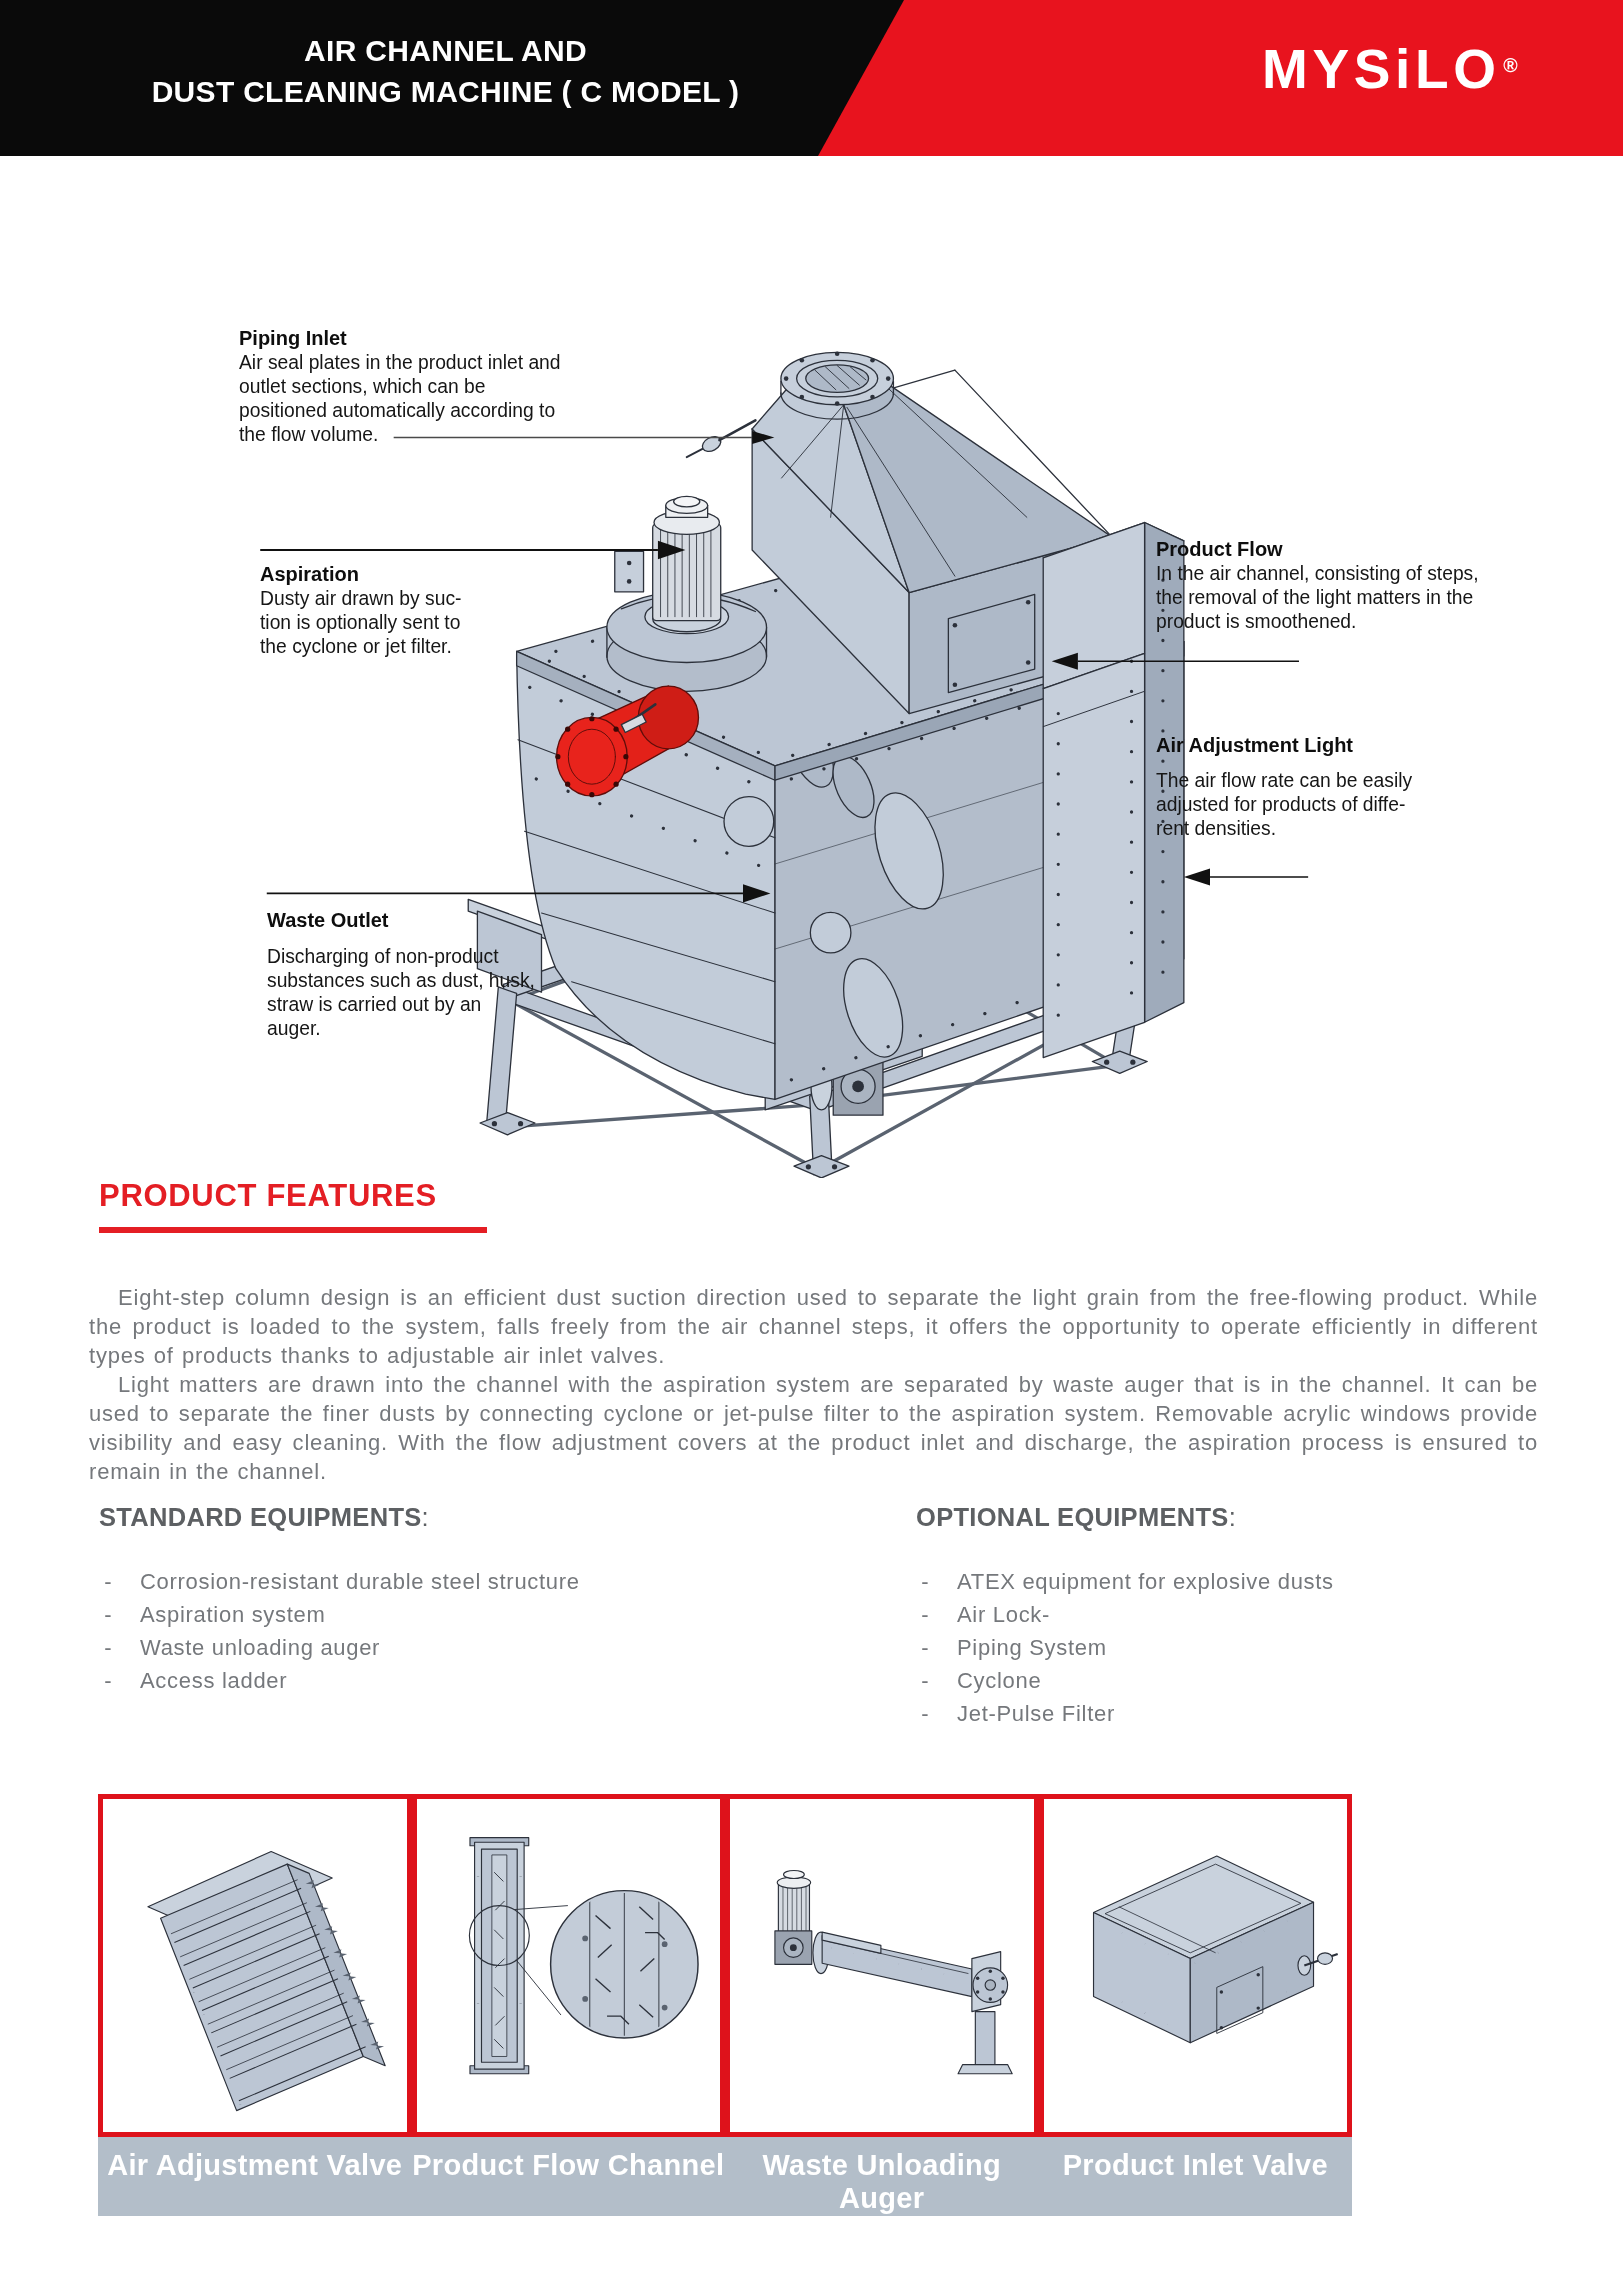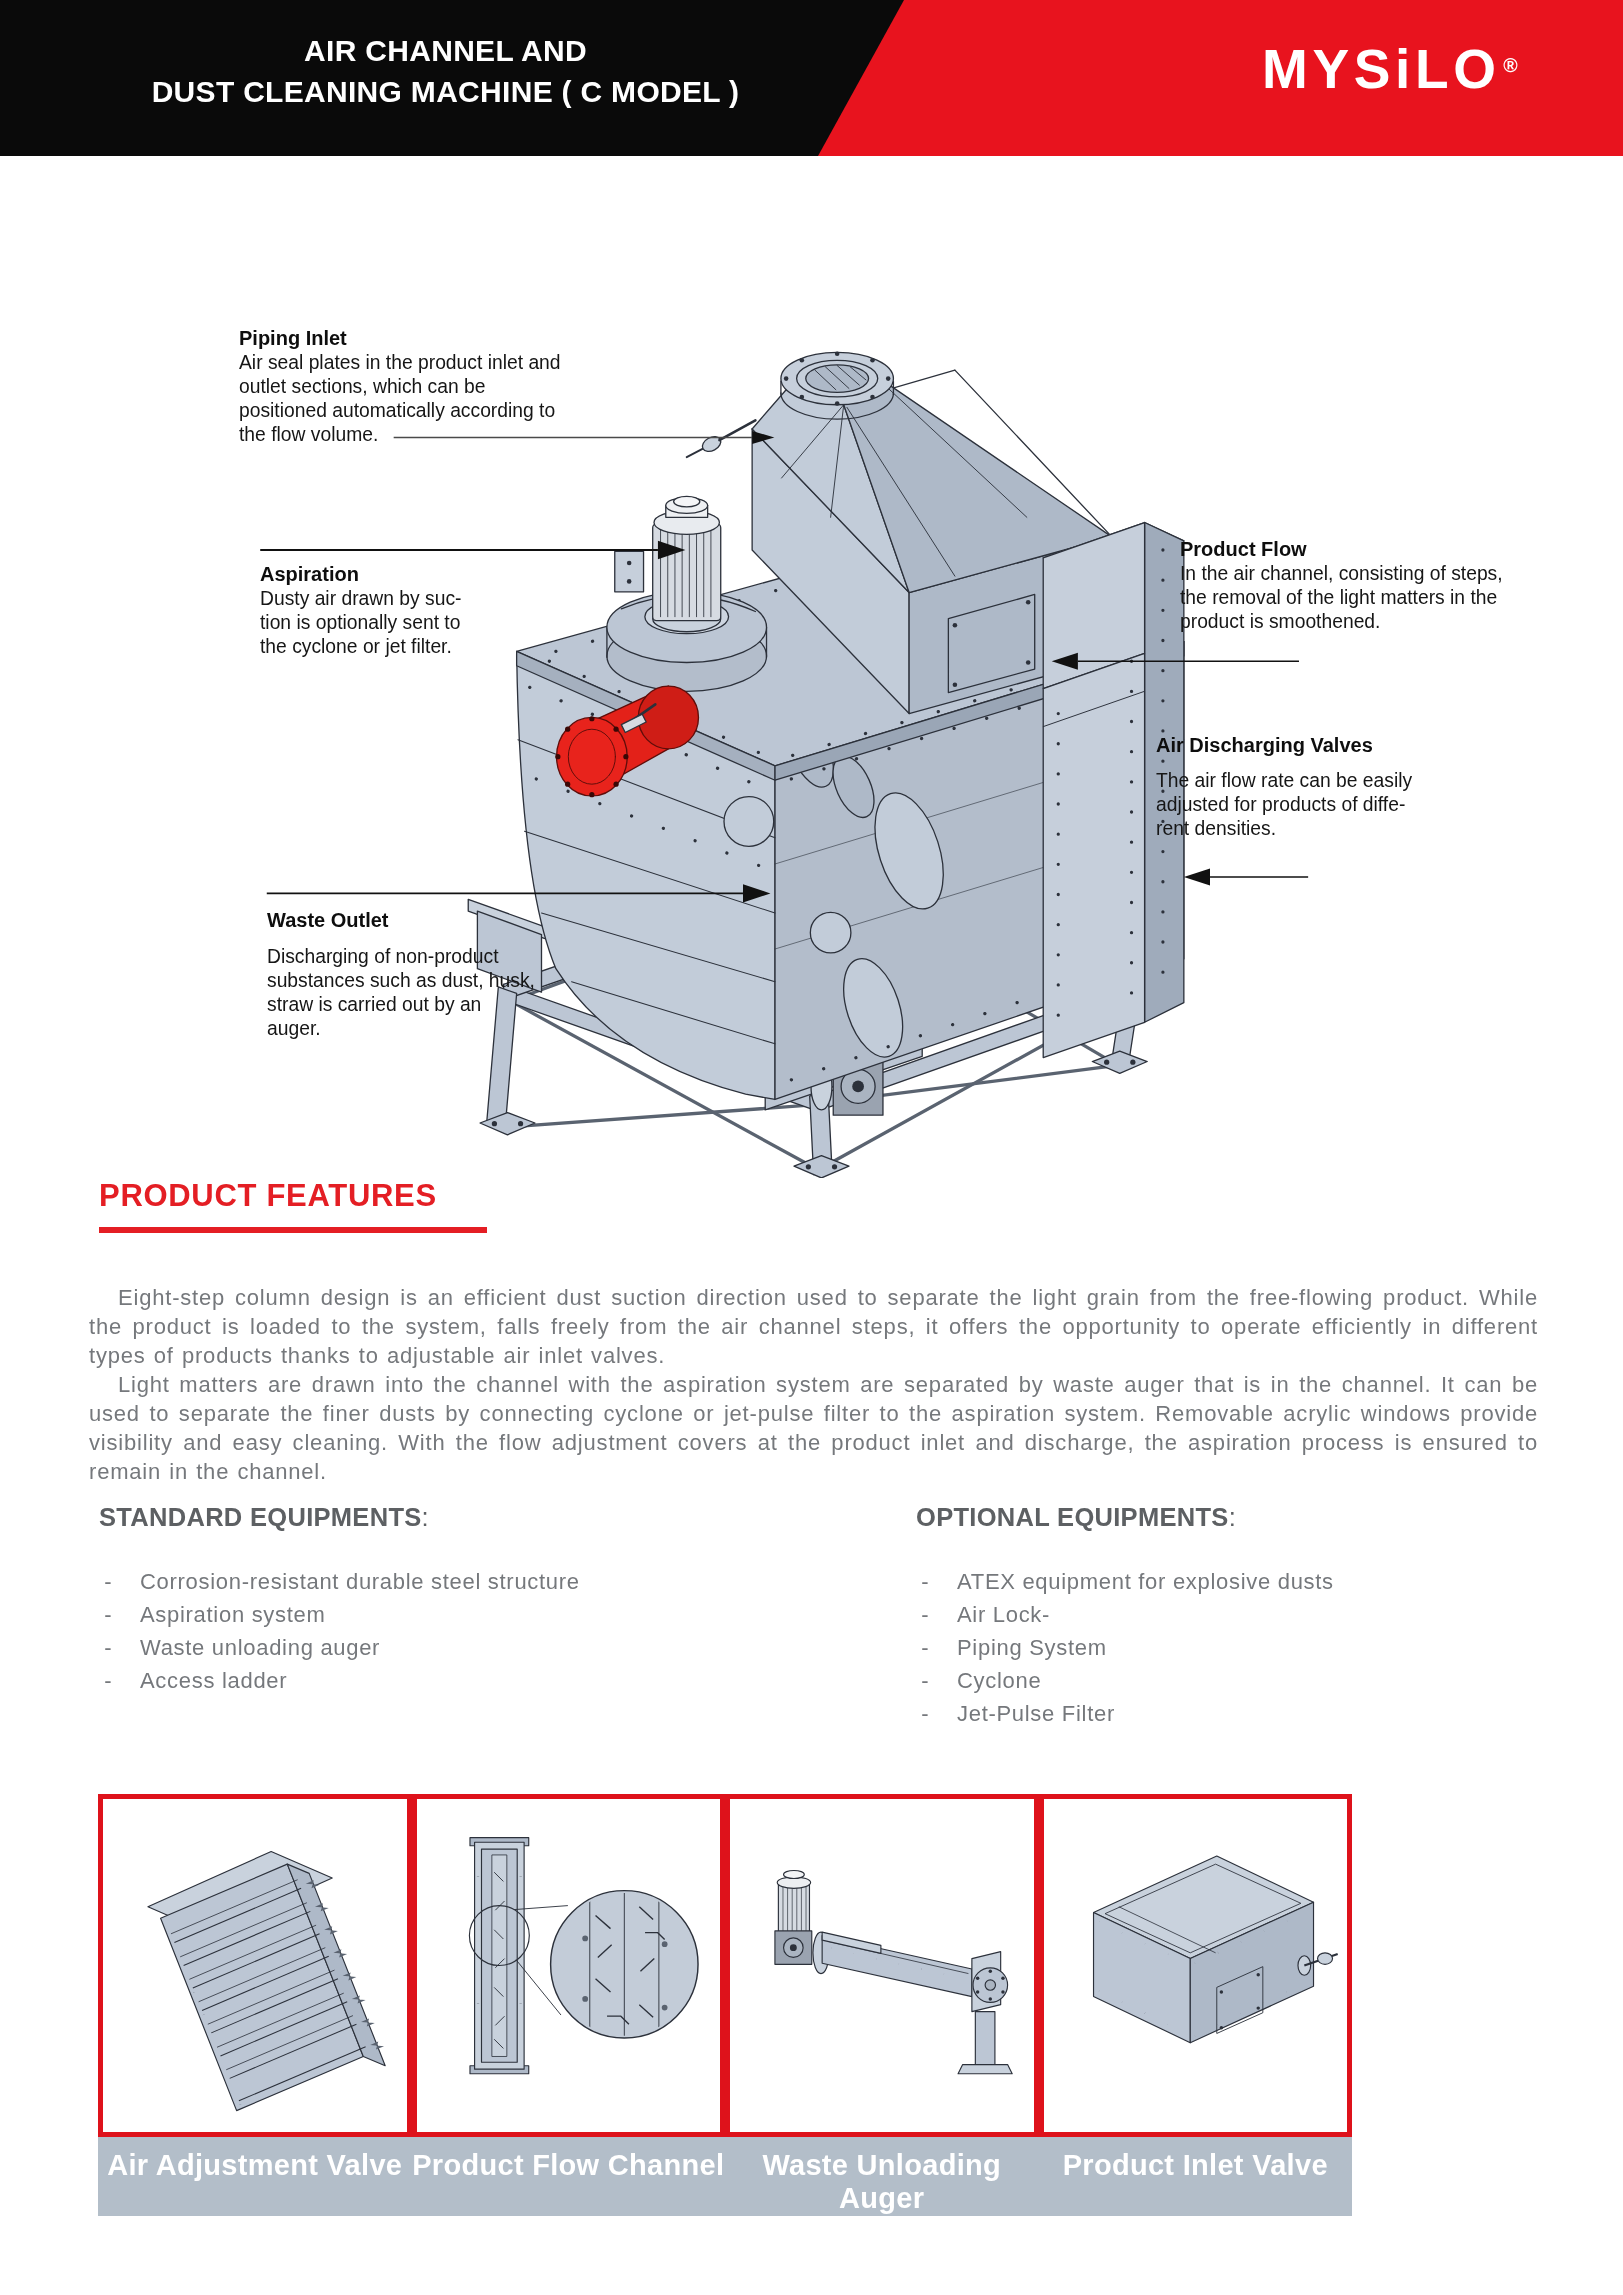--- a/index.html
+++ b/index.html
@@ -25,21 +25,21 @@
   .intro{position:absolute;left:89px;top:281px;width:1449px;color:var(--body-gray);
     font-size:22px;line-height:30px;letter-spacing:0.8px;word-spacing:1.3px;text-align:justify;text-indent:29px;}
   
   .diagram{position:absolute;left:98px;top:321px;width:1426px;height:857px;}
   .diagram svg.machine{position:absolute;left:0;top:0;width:1426px;height:857px;}
   .callout{position:absolute;color:var(--ink);}
   .callout h3{font-size:20px;font-weight:700;line-height:25px;color:#0e0e0e;}
   .callout p{font-size:19.3px;line-height:24px;white-space:pre-line;color:#161616;}
   .co-product-inlet{left:141px;top:5.2px;width:327px;}
   .co-aspiration{left:162px;top:241px;width:249px;}
-  .co-product-flow{left:1082px;top:216px;width:419px;}
+  .co-product-flow{left:1058px;top:216px;width:419px;}
   .co-air-adjustment{left:1058px;top:412px;width:412px;}
   .co-air-adjustment p{margin-top:10.5px;}
   .co-waste-outlet{left:169px;top:587px;width:301px;}
   .co-waste-outlet p{margin-top:12px;}
   
   .features-heading{position:absolute;left:99px;top:1178px;font-size:31px;font-weight:700;
     color:var(--accent-red);letter-spacing:0.7px;}
   .features-underline{position:absolute;left:99px;top:1227px;width:388px;height:5.9px;background:var(--accent-red);}
   .features-body{position:absolute;left:89px;top:1283px;width:1449px;color:var(--body-gray);
     font-size:22px;line-height:29px;letter-spacing:0.8px;word-spacing:1.3px;text-align:justify;}
@@ -312,21 +312,21 @@
 tion is optionally sent to
 the cyclone or jet filter.</p>
     </div>
     <div class="callout co-product-flow">
       <h3>Product Flow</h3>
       <p>In the air channel, consisting of steps,
 the removal of the light matters in the
 product is smoothened.</p>
     </div>
     <div class="callout co-air-adjustment">
-      <h3>Air Discharging Valves</h3>
+      <h3>Air Adjustment Light</h3>
       <p>The air flow rate can be easily
 adjusted for products of diffe-
 rent densities.</p>
     </div>
     <div class="callout co-waste-outlet">
       <h3>Waste Outlet</h3>
       <p>Discharging of non-product
 substances such as dust, husk,
 straw is carried out by an
 auger.</p>

